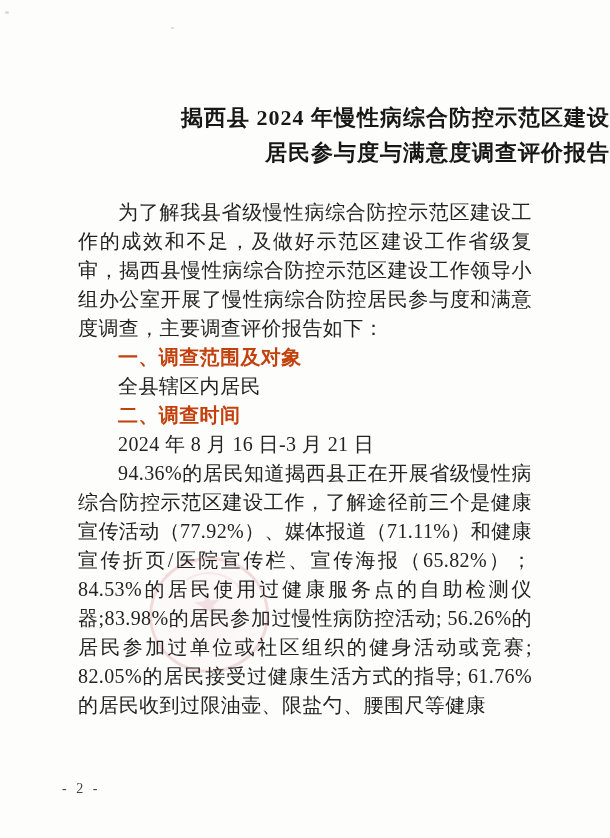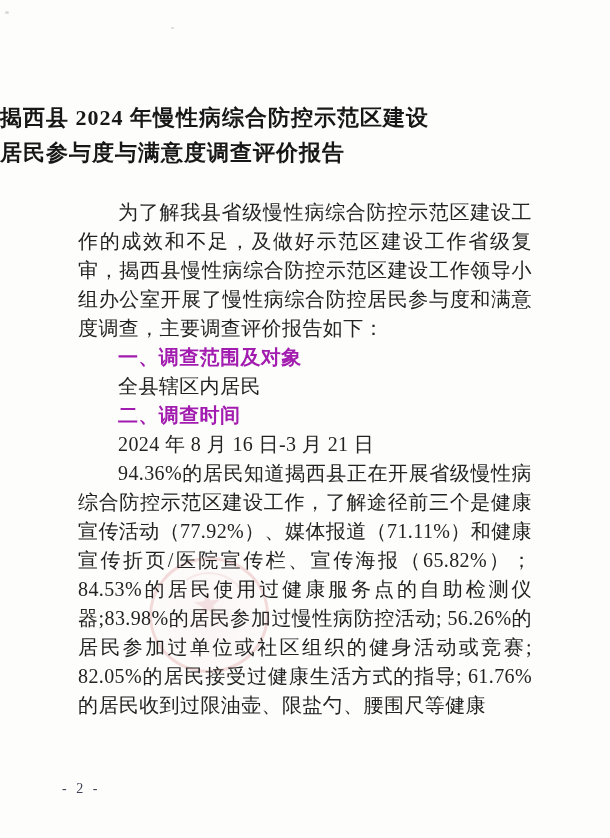--- a/index.html
+++ b/index.html
@@ -16,21 +16,21 @@
     font-family: "Liberation Serif", "DejaVu Serif", serif;
     color: #232323;
   }
   
   .title {
     position: absolute;
     top: 100px;
     left: 0;
     right: 0;
     margin: 0;
-    text-align: left;
+    text-align: right;
     font-size: 22px;
     font-weight: bold;
     line-height: 35px;
     letter-spacing: 1px;
     color: #171717;
   }
   .title .tl { display: block; }
   
   .doc-body {
     position: absolute;
@@ -44,21 +44,21 @@
     font-size: 20px;
     line-height: 29px;
     letter-spacing: 0.4px;
     text-indent: 2em;
     text-align: justify;
     text-justify: inter-ideograph;
   }
   .p-heading {
     font-family: Liberation Sans, sans-serif;
     font-weight: bold;
-    color: #a21caf;
+    color: #c2410c;
   }
   .p-kai {
     font-style: italic;
   }
   
   .seal {
     position: absolute;
     left: 149px;
     top: 557px;
     width: 114px;

